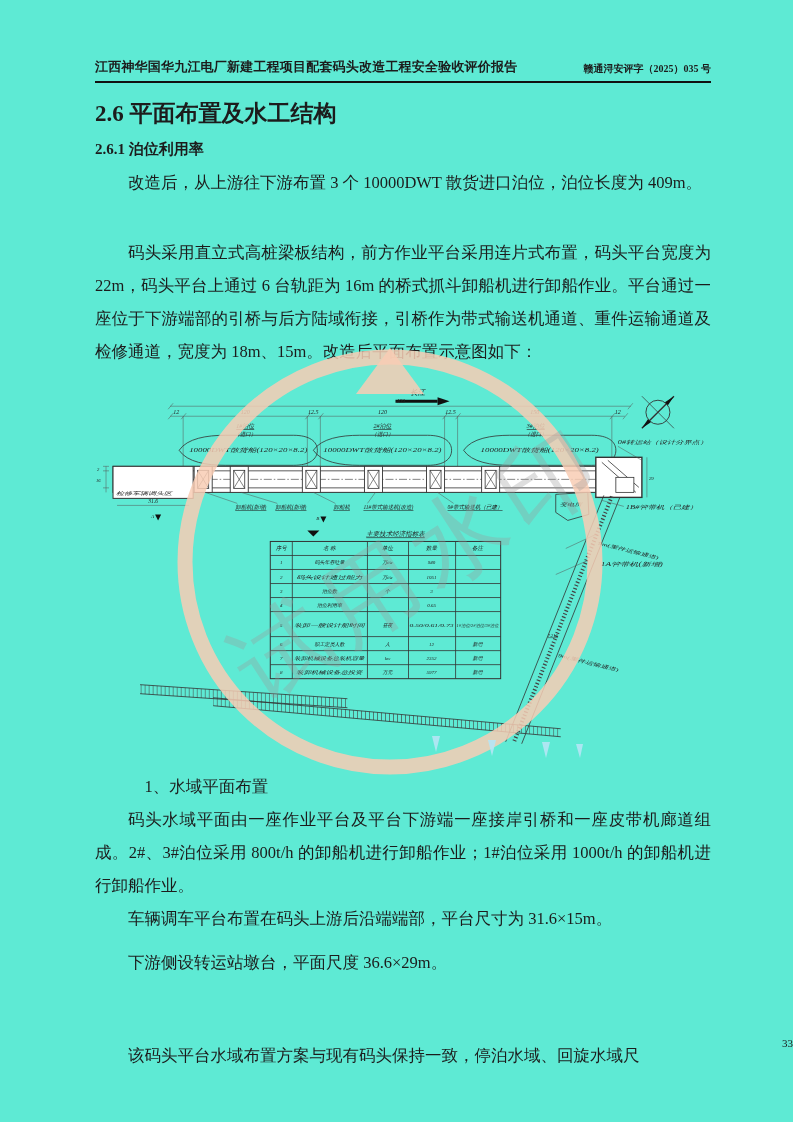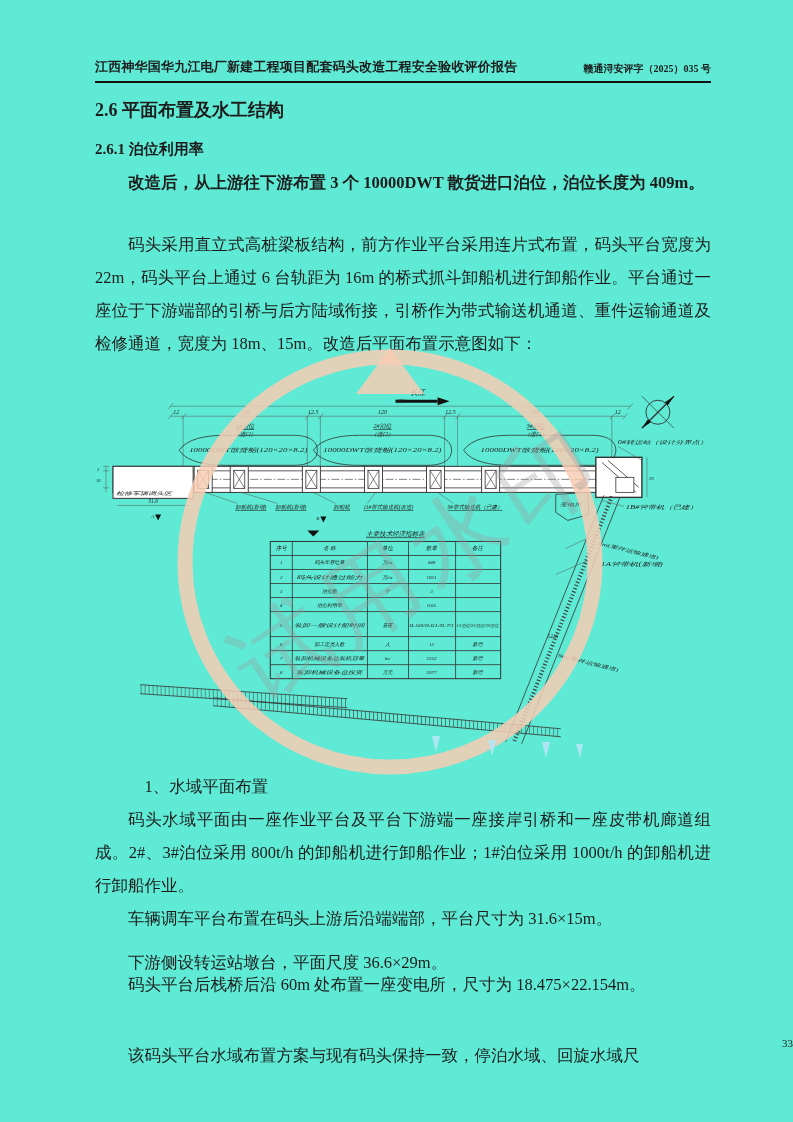--- a/index.html
+++ b/index.html
@@ -2,25 +2,25 @@
 <html><head>
 <meta charset="utf-8">
 <style>
   html,body{margin:0;padding:0;background:#fff;}
   .page{position:relative;width:793px;height:1122px;background:#5eead4;overflow:hidden;
         font-family:"Liberation Serif","DejaVu Serif",serif;color:#1c1c1c;}
   .hdr{position:absolute;left:95px;top:58px;width:616px;border-bottom:2px solid #111;
        padding-bottom:5px;display:flex;justify-content:space-between;align-items:flex-end;}
   .hdr-l{font-size:13px;font-weight:bold;letter-spacing:.2px;}
   .hdr-r{font-size:10px;font-weight:bold;white-space:nowrap;}
-  .h1{position:absolute;left:95px;top:98px;font-size:18px;font-weight:bold;text-align:center;}
+  .h1{position:absolute;left:95px;top:98px;font-size:23px;font-weight:bold;text-align:center;}
   .h2{position:absolute;left:95px;top:140px;font-size:15px;font-weight:bold;}
   .para{position:absolute;left:95px;width:616px;font-size:16.5px;line-height:33px;
         text-align:justify;text-indent:2em;margin:0;}
-  .p1{top:166px;font-weight:bold;} .p2{top:228px;font-family:Liberation Serif, serif;}
+  .p1{top:166px;} .p2{top:236px;font-family:Liberation Serif, serif;}
   .lst{top:770px;text-indent:3em;}
   .p3{top:803px;} .p4{top:902px;} .p5{top:946px;} .p6{top:968px;} .p7{top:1039px;}
   .diagram{position:absolute;left:95px;top:384px;width:616px;height:376px;font-style:italic;}
   .footer{position:absolute;left:0;top:1037px;width:793px;text-align:right;font-size:11px;}
   .wm{position:absolute;left:0;top:0;width:793px;height:1122px;pointer-events:none;z-index:6;}
   svg text{font-family:"Liberation Serif","DejaVu Serif",serif;fill:#222;}
   .ln{stroke:#333;stroke-width:.8;fill:none;}
   .thin{stroke:#555;stroke-width:.5;fill:none;}
   .dimt{font-size:6px;text-anchor:middle;}
   .lbl{font-size:5.5px;}
@@ -270,21 +270,20 @@
           <text class="tcell" x="382" y="289">新增</text>
         </g>
       </g>
     </svg>
   </div>
 
   <p class="para lst">1、水域平面布置</p>
   <p class="para p3">码头水域平面由一座作业平台及平台下游端一座接岸引桥和一座皮带机廊道组成。2#、3#泊位采用 800t/h 的卸船机进行卸船作业；1#泊位采用 1000t/h 的卸船机进行卸船作业。</p>
   <p class="para p4">车辆调车平台布置在码头上游后沿端端部，平台尺寸为 31.6×15m。</p>
   <p class="para p5">下游侧设转运站墩台，平面尺度 36.6×29m。</p>
-  <p class="para p6">码头平台后栈桥后沿 60m 处布置一座变电所，尺寸为 18.475×22.154m。</p>
   <p class="para p7">该码头平台水域布置方案与现有码头保持一致，停泊水域、回旋水域尺</p>
 
   <div class="footer">33</div>
 
   <svg class="wm" width="793" height="1122">
     <circle cx="390" cy="562" r="205" fill="none" stroke="#f8cdb4" stroke-width="15" opacity="0.85"></circle>
     <polygon points="356,394 424,394 390,348" fill="#f8cdb4" opacity="0.85"></polygon>
     <text x="420" y="595" transform="rotate(-33 420 565)" text-anchor="middle" style="font-size:95px;letter-spacing:10px;fill:#9a9a9a;opacity:0.32;font-family:'Liberation Serif',serif">试用水印</text>
     <g fill="#b5e6f6" opacity="0.9">
       <polygon points="432,736 440,736 436,752"></polygon>

